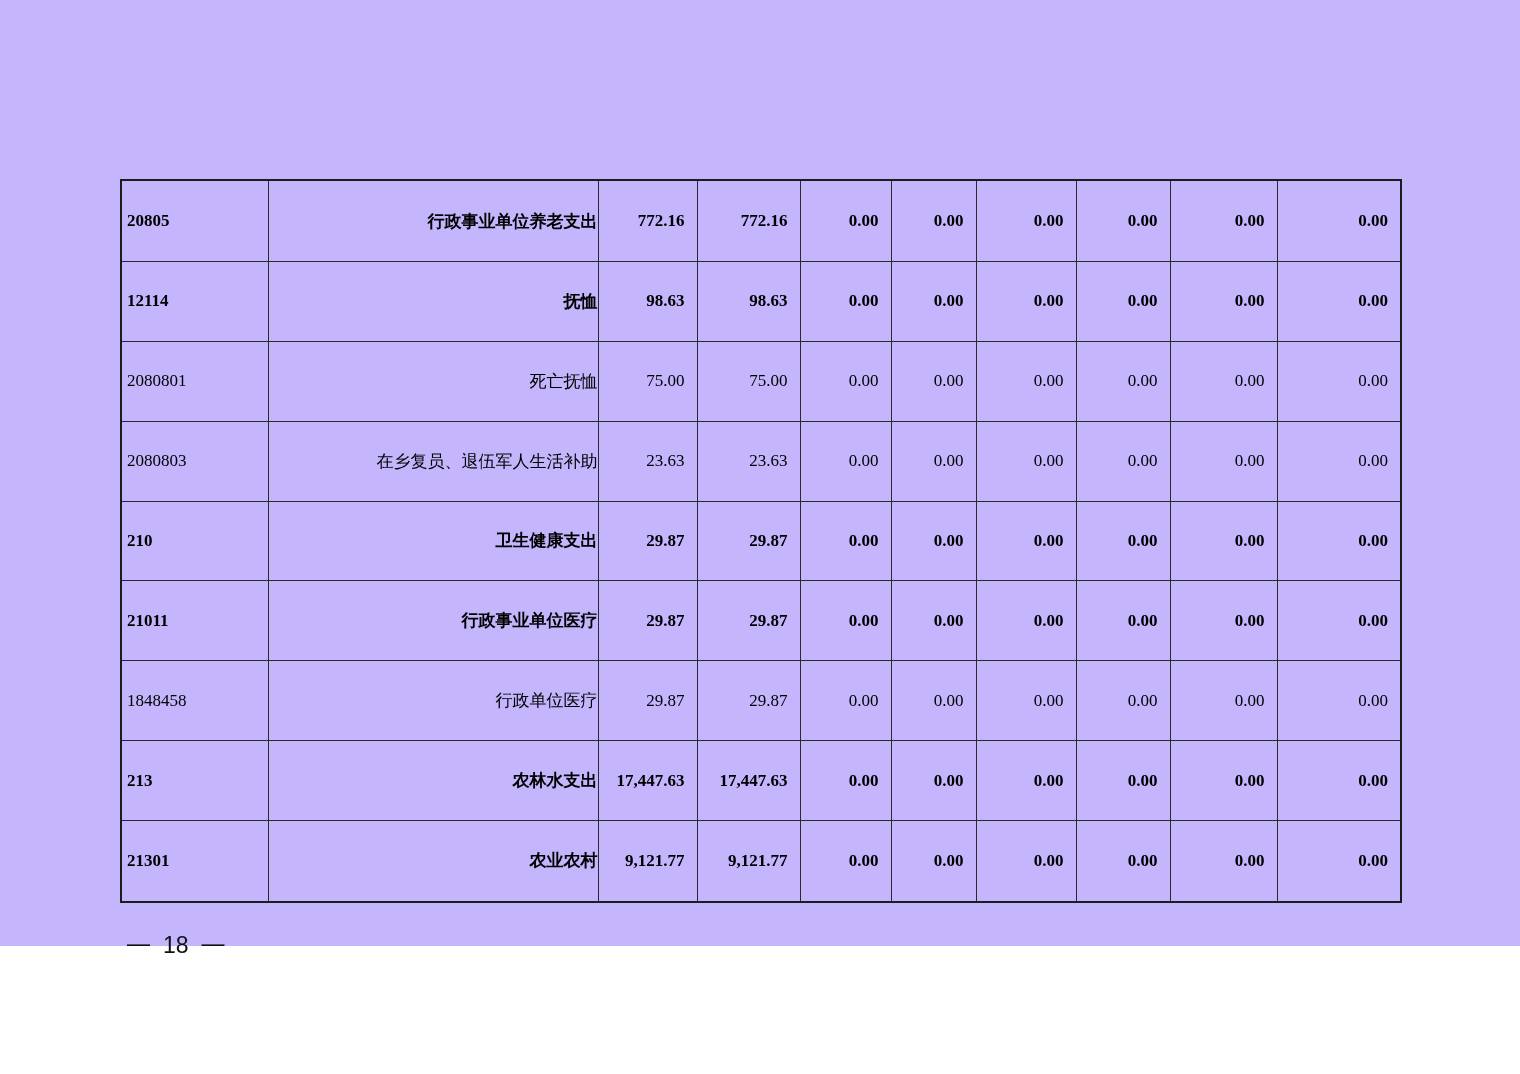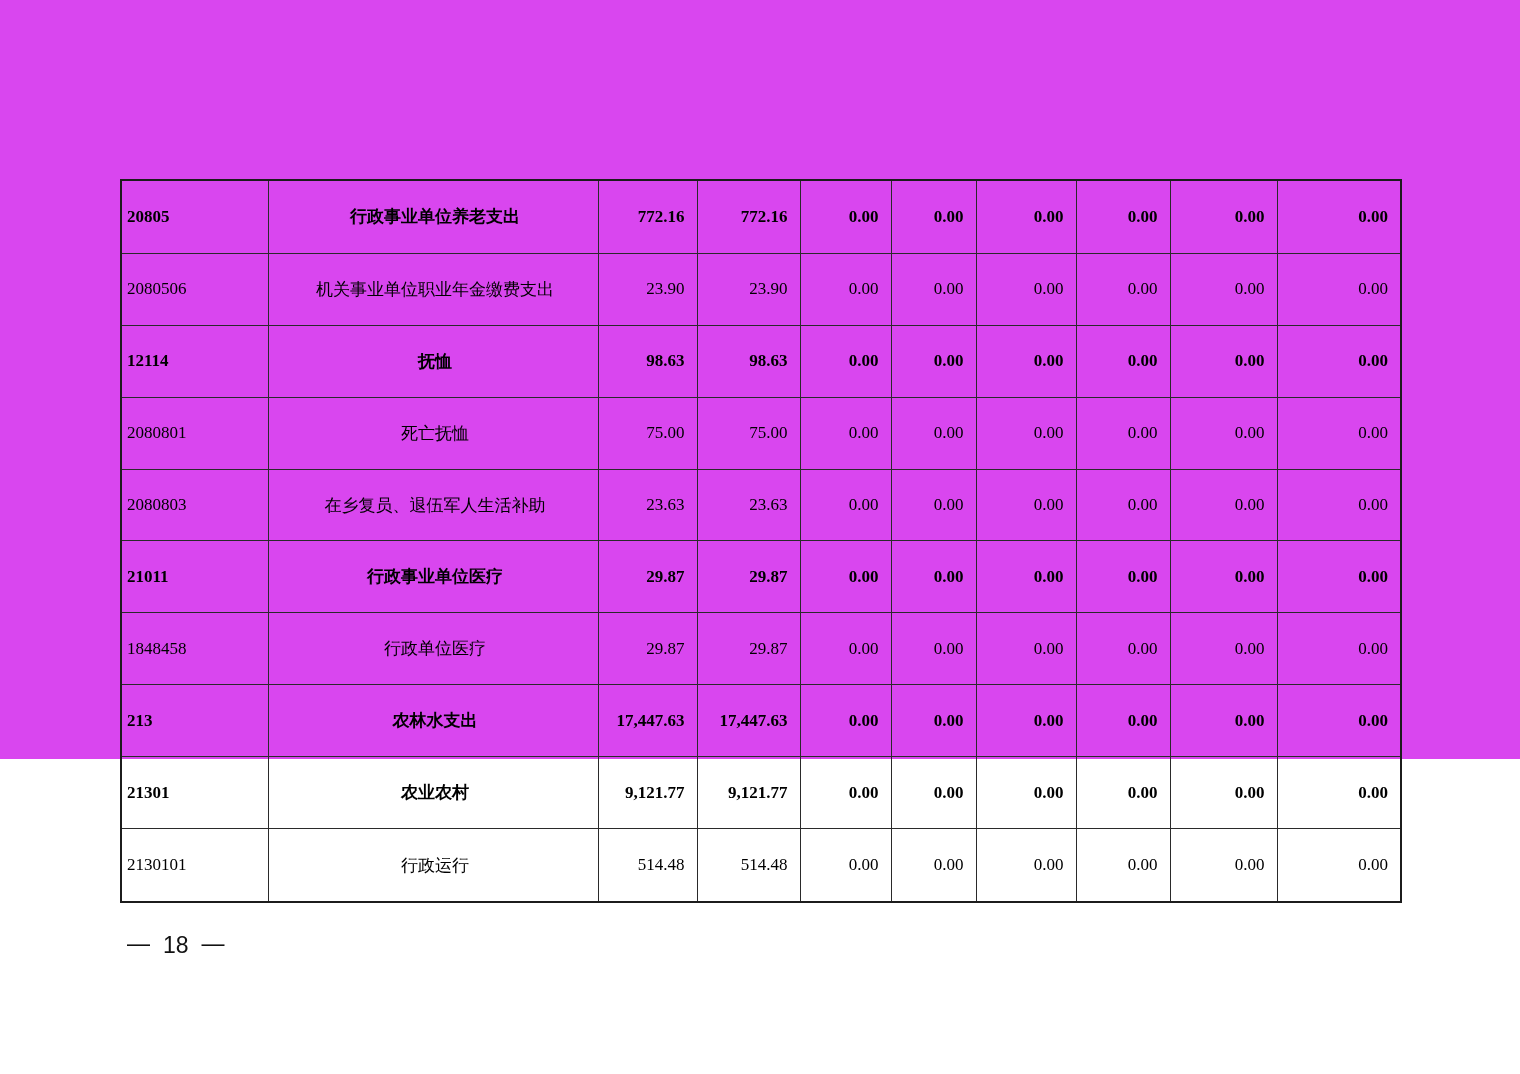--- a/index.html
+++ b/index.html
@@ -5,22 +5,22 @@
   * { margin: 0; padding: 0; box-sizing: border-box; }
   html, body {
     width: 1520px; height: 1074px;
     background: #ffffff;
     font-family: "Liberation Serif", "DejaVu Serif", serif;
     color: #000000;
     overflow: hidden;
   }
   .page {
     position: relative;
-    width: 1520px; height: 759px;
-    background: #d946ef;
+    width: 1520px; height: 946px;
+    background: #c4b5fd;
   }
   .table-wrap {
     position: absolute;
     left: 120px; top: 179px;
   }
   table.budget-table {
     border-collapse: collapse;
     table-layout: fixed;
     width: 1280px;
     height: 724px;
@@ -32,21 +32,21 @@
     vertical-align: middle;
     overflow: hidden;
     white-space: nowrap;
   }
   td.code {
     text-align: left;
     padding-left: 5px;
     font-family: "Liberation Serif", "DejaVu Serif", serif;
   }
   td.name {
-    text-align: center;
+    text-align: right;
     padding-left: 4px;
     font-size: 18px;
   }
   td.num {
     text-align: right;
     padding-right: 12px;
     font-family: "Liberation Serif", "DejaVu Serif", serif;
   }
   tr.bold td { font-weight: bold; }
   .footer {
@@ -91,32 +91,20 @@
     <td class="name">行政事业单位养老支出</td>
     <td class="num">772.16</td>
     <td class="num">772.16</td>
     <td class="num">0.00</td>
     <td class="num">0.00</td>
     <td class="num">0.00</td>
     <td class="num">0.00</td>
     <td class="num">0.00</td>
     <td class="num">0.00</td>
   </tr>
-          <tr>
-    <td class="code">2080506</td>
-    <td class="name">机关事业单位职业年金缴费支出</td>
-    <td class="num">23.90</td>
-    <td class="num">23.90</td>
-    <td class="num">0.00</td>
-    <td class="num">0.00</td>
-    <td class="num">0.00</td>
-    <td class="num">0.00</td>
-    <td class="num">0.00</td>
-    <td class="num">0.00</td>
-  </tr>
           <tr class="bold">
     <td class="code">12114</td>
     <td class="name">抚恤</td>
     <td class="num">98.63</td>
     <td class="num">98.63</td>
     <td class="num">0.00</td>
     <td class="num">0.00</td>
     <td class="num">0.00</td>
     <td class="num">0.00</td>
     <td class="num">0.00</td>
@@ -140,20 +128,32 @@
     <td class="num">23.63</td>
     <td class="num">23.63</td>
     <td class="num">0.00</td>
     <td class="num">0.00</td>
     <td class="num">0.00</td>
     <td class="num">0.00</td>
     <td class="num">0.00</td>
     <td class="num">0.00</td>
   </tr>
           <tr class="bold">
+    <td class="code">210</td>
+    <td class="name">卫生健康支出</td>
+    <td class="num">29.87</td>
+    <td class="num">29.87</td>
+    <td class="num">0.00</td>
+    <td class="num">0.00</td>
+    <td class="num">0.00</td>
+    <td class="num">0.00</td>
+    <td class="num">0.00</td>
+    <td class="num">0.00</td>
+  </tr>
+          <tr class="bold">
     <td class="code">21011</td>
     <td class="name">行政事业单位医疗</td>
     <td class="num">29.87</td>
     <td class="num">29.87</td>
     <td class="num">0.00</td>
     <td class="num">0.00</td>
     <td class="num">0.00</td>
     <td class="num">0.00</td>
     <td class="num">0.00</td>
     <td class="num">0.00</td>
@@ -180,32 +180,20 @@
     <td class="num">0.00</td>
     <td class="num">0.00</td>
     <td class="num">0.00</td>
     <td class="num">0.00</td>
   </tr>
           <tr class="bold">
     <td class="code">21301</td>
     <td class="name">农业农村</td>
     <td class="num">9,121.77</td>
     <td class="num">9,121.77</td>
-    <td class="num">0.00</td>
-    <td class="num">0.00</td>
-    <td class="num">0.00</td>
-    <td class="num">0.00</td>
-    <td class="num">0.00</td>
-    <td class="num">0.00</td>
-  </tr>
-          <tr>
-    <td class="code">2130101</td>
-    <td class="name">行政运行</td>
-    <td class="num">514.48</td>
-    <td class="num">514.48</td>
     <td class="num">0.00</td>
     <td class="num">0.00</td>
     <td class="num">0.00</td>
     <td class="num">0.00</td>
     <td class="num">0.00</td>
     <td class="num">0.00</td>
   </tr>
         </tbody>
     </table>
   </div>

